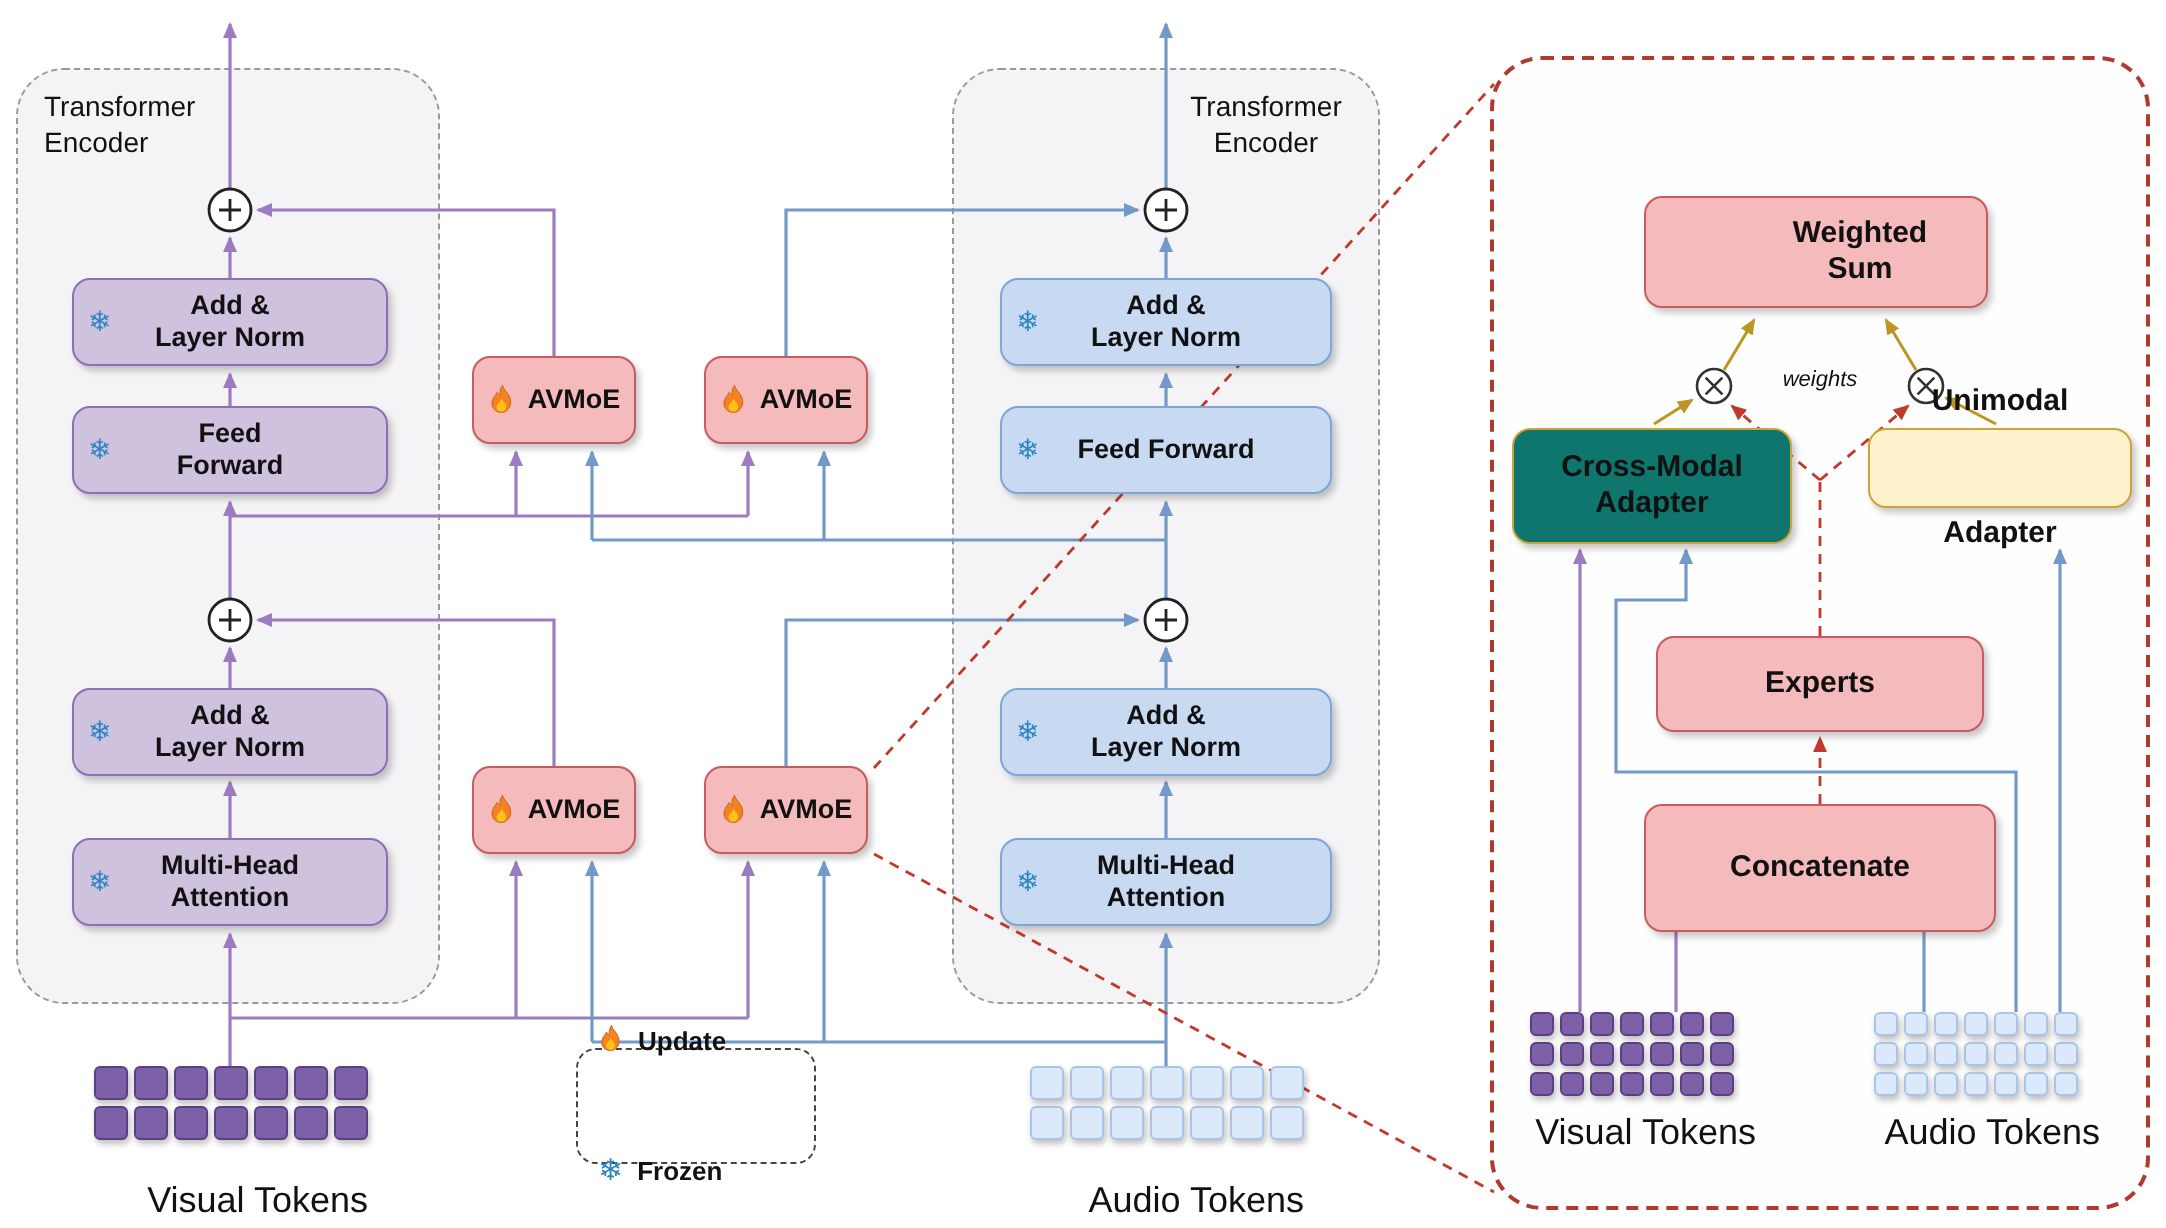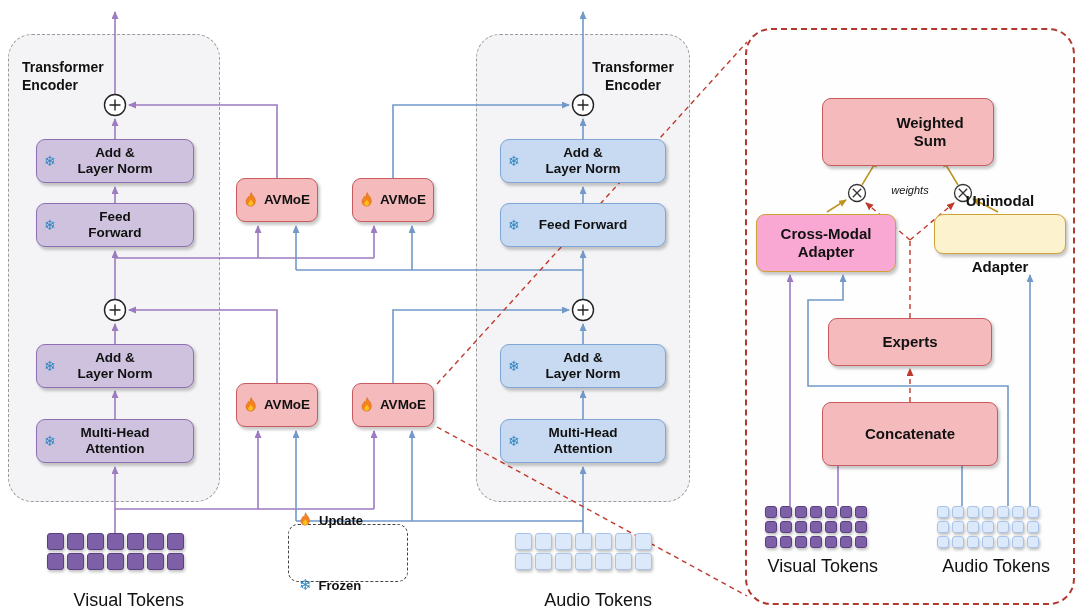--- a/index.html
+++ b/index.html
@@ -11,28 +11,28 @@
           background:#FEFEFE;box-sizing:border-box;z-index:0;}
   .overlay{position:absolute;left:0;top:0;z-index:1;}
   .box{position:absolute;box-sizing:border-box;display:flex;flex-direction:column;
        align-items:center;justify-content:center;border-radius:9px;font-weight:700;
        text-align:center;line-height:1.18;font-size:13.5px;z-index:2;
        box-shadow:2px 2.5px 3px rgba(60,60,60,.28);}
   .row{flex-direction:row;gap:6px;}
   .purple-box{background:#CEC2DF;border:1.4px solid #8E6FB3;}
   .blue-box{background:#C8DAF2;border:1.4px solid #7FA6D4;}
   .pink-box{background:#F5BABC;border:1.4px solid #C75B60;}
-  .orange-box{background:#f9a8d4;border:1.4px solid #CFA437;}
+  .orange-box{background:#0f766e;border:1.4px solid #CFA437;}
   .yellow-box{background:#FCF2CD;border:1.4px solid #CFA437;}
   .panel-box{font-size:15px;}
   .l1,.l2{display:block;}
   .l2:empty{display:none;}
   .snow{position:absolute;left:7px;top:50%;transform:translateY(-50%);
         font-size:14px;color:#2E86C1;font-weight:400;}
-  .enc-title{position:absolute;font-weight:700;font-size:14px;line-height:1.3;z-index:2;margin-top:14px;}
+  .enc-title{position:absolute;font-weight:400;font-size:14px;line-height:1.3;z-index:2;}
   .panel-title{position:absolute;left:760px;top:38px;width:300px;text-align:center;
         font-weight:700;font-size:15px;line-height:1.35;z-index:2;}
   .weights{position:absolute;left:880px;top:184px;width:60px;text-align:center;
         font-style:italic;font-size:11px;z-index:2;}
   .token-grid{position:absolute;display:grid;grid-template-columns:repeat(7,17px);
         grid-auto-rows:17px;gap:3px;z-index:2;
         filter:drop-shadow(1.5px 2px 1.5px rgba(0,0,0,.25));}
   .token-grid.small{grid-template-columns:repeat(7,12px);grid-auto-rows:12px;gap:3px;}
   .token-grid i{display:block;box-sizing:border-box;border-radius:3px;}
   .token-grid.visual i{background:#7E60A8;border:1px solid #5A4080;}
@@ -274,21 +274,21 @@
       <i></i>
       <i></i>
       <i></i>
       <i></i>
       <i></i>
       <i></i>
     </div>
   <div class="cap" style="left:515px;top:590px;width:137px;">Audio Tokens</div>
 
 
-  <div class="box pink-box panel-box" style="left:822px;top:98px;width:172px;height:68px;padding-left:44px;">
+  <div class="box pink-box panel-box" style="left:822px;top:98px;width:172px;height:56px;padding-left:44px;">
     <span class="l1">Weighted</span>
     <span class="l2">Sum</span>
   </div>
 
   <div class="weights">weights</div>
 
   <div class="box orange-box panel-box" style="left:756px;top:214px;width:140px;height:58px;">
     <span class="l1">Cross-Modal</span>
     <span class="l2">Adapter</span>
   </div>

